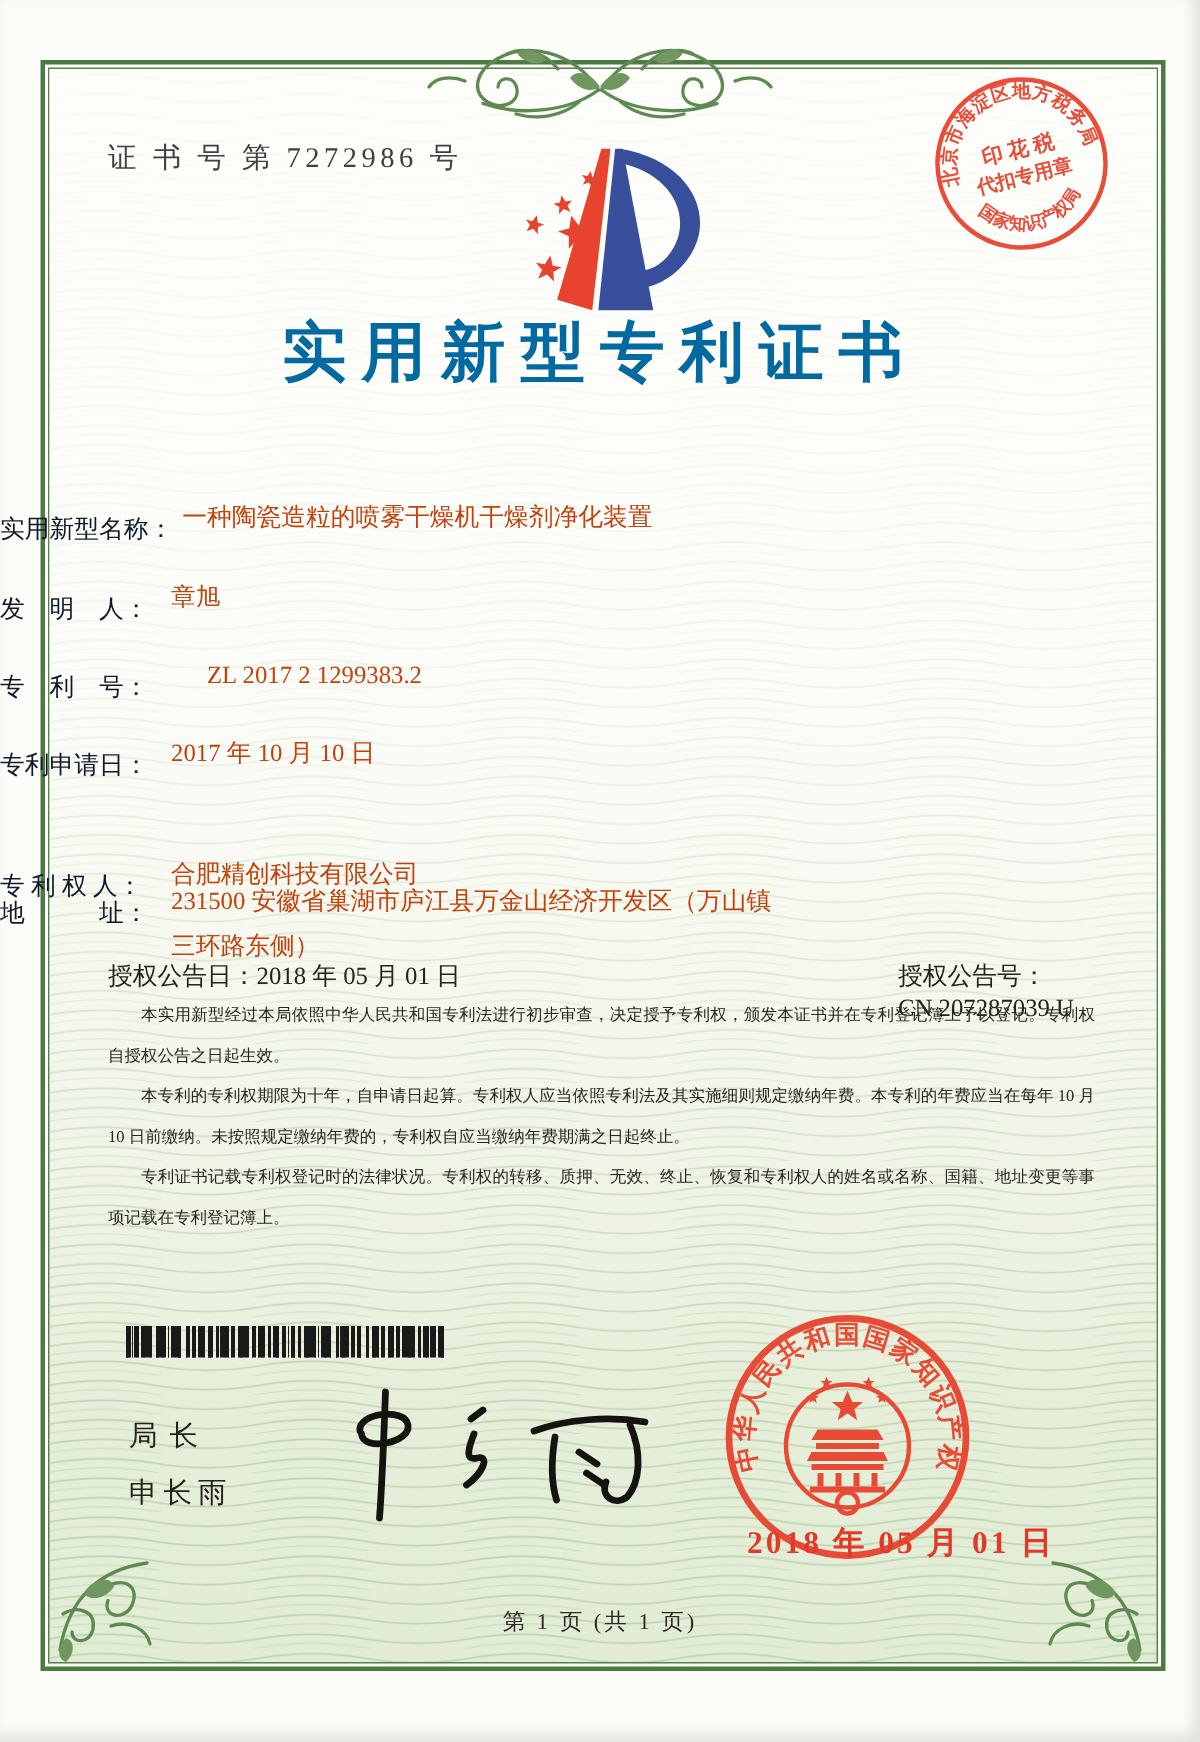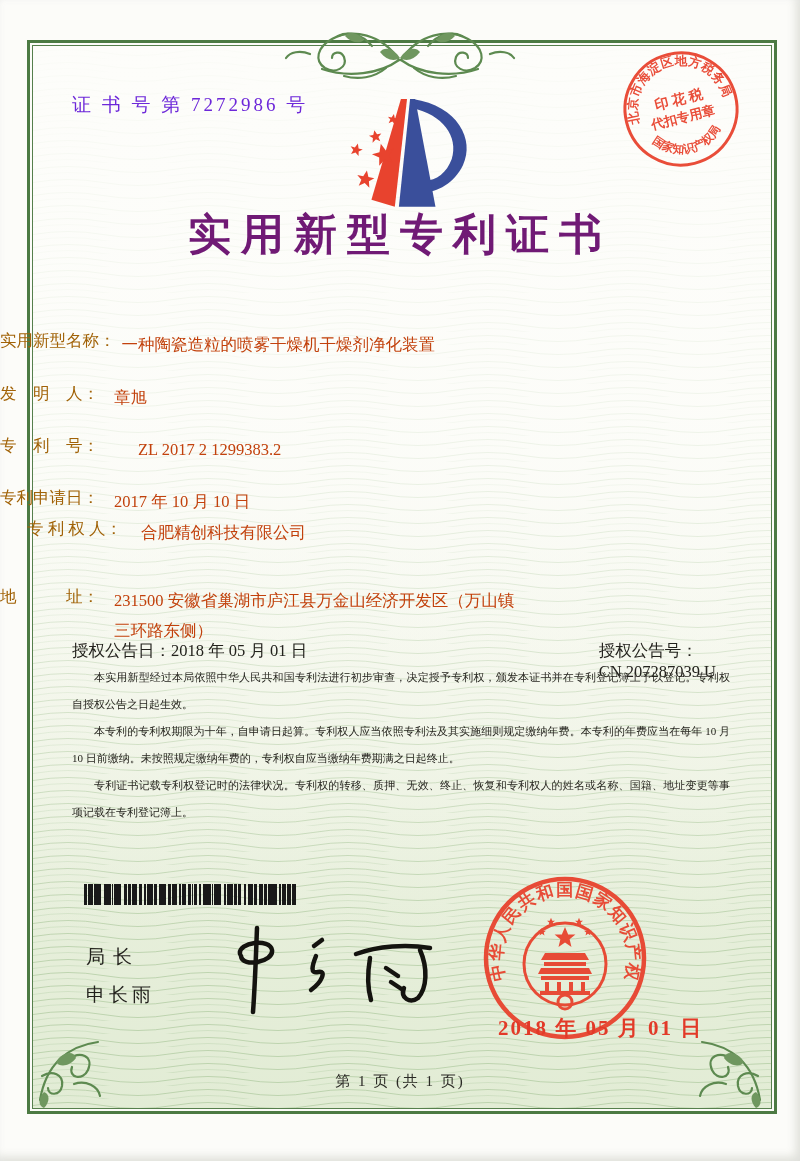--- a/index.html
+++ b/index.html
@@ -10,27 +10,27 @@
   .frame{position:absolute;left:27px;top:40px;width:744px;height:1068px;border:3px solid #4c7a43;}
   .frame-inner{position:absolute;inset:2px;border:1px solid #567f4c;
         background:linear-gradient(180deg,#fdfdfa 0%,#f9faf3 40%,#f0f4e6 62%,#e7efdb 80%,#e2ecd5 100%);}
   .waves{position:absolute;inset:0;width:100%;height:100%;}
   .wavefade{position:absolute;inset:0;background:linear-gradient(180deg,rgba(253,253,250,.95) 0%,rgba(253,253,250,.75) 35%,rgba(250,251,245,.35) 60%,rgba(240,245,230,0) 85%);}
   
   .orn-top{position:absolute;left:280px;top:16px;width:240px;height:78px;}
   .orn-bl{position:absolute;left:28px;top:1036px;width:78px;height:74px;}
   .orn-br{position:absolute;left:694px;top:1036px;width:78px;height:74px;transform:scaleX(-1);}
   
-  .cert-no{position:absolute;left:72px;top:92px;font-size:19px;letter-spacing:3px;color:#6d28d9;}
+  .cert-no{position:absolute;left:72px;top:92px;font-size:19px;letter-spacing:3px;color:#404040;}
   .tax-stamp{position:absolute;left:616px;top:44px;width:130px;height:130px;transform:rotate(-14deg);opacity:.94;}
   .logo{position:absolute;left:322px;top:93px;width:168px;height:122px;}
   .title{position:absolute;left:0;top:206px;width:100%;text-align:center;font-size:43px;font-weight:700;
-         letter-spacing:10px;color:#701a75;}
+         letter-spacing:10px;color:#0369a1;}
   .frow{position:absolute;left:0;display:flex;align-items:flex-start;font-size:16.5px;}
-  .flabel{flex:0 0 108px;white-space:nowrap;color:#a16207;}
+  .flabel{flex:0 0 108px;white-space:nowrap;color:#0f172a;margin-top:12px;}
   .fvalue{margin-left:6px;white-space:pre-line;line-height:1.8;color:#c2410c;}
   .grant-row{position:absolute;left:72px;top:640px;width:660px;display:flex;justify-content:space-between;font-size:16.5px;}
   .gpair{display:flex;}
   
   .body-text{position:absolute;left:72px;top:664px;width:658px;}
   .body-text p{margin:0;text-indent:2em;font-size:11px;line-height:27px;text-align:justify;color:#26251f;}
   
   .barcode{position:absolute;left:84px;top:884px;width:212px;height:21px;
      background-image:
        repeating-linear-gradient(90deg,#191919 0 2px,rgba(0,0,0,0) 2px 5px),
@@ -158,21 +158,21 @@
     <span class="fvalue">章旭</span>
   </div>
   <div class="frow" style="top:435px;gap:24px;">
     <span class="flabel">专　利　号：</span>
     <span class="fvalue">ZL 2017 2 1299383.2</span>
   </div>
   <div class="frow" style="top:487px;">
     <span class="flabel">专利申请日：</span>
     <span class="fvalue">2017 年 10 月 10 日</span>
   </div>
-  <div class="frow" style="top:518px;padding-left:27px;">
+  <div class="frow" style="top:568px;">
     <span class="flabel">专 利 权 人：</span>
     <span class="fvalue">合肥精创科技有限公司</span>
   </div>
   <div class="frow" style="top:586px;">
     <span class="flabel">地　　　址：</span>
     <span class="fvalue">231500 安徽省巢湖市庐江县万金山经济开发区（万山镇
 三环路东侧）</span>
   </div>
 
   <div class="frow" style="position:absolute;" hidden=""></div>

